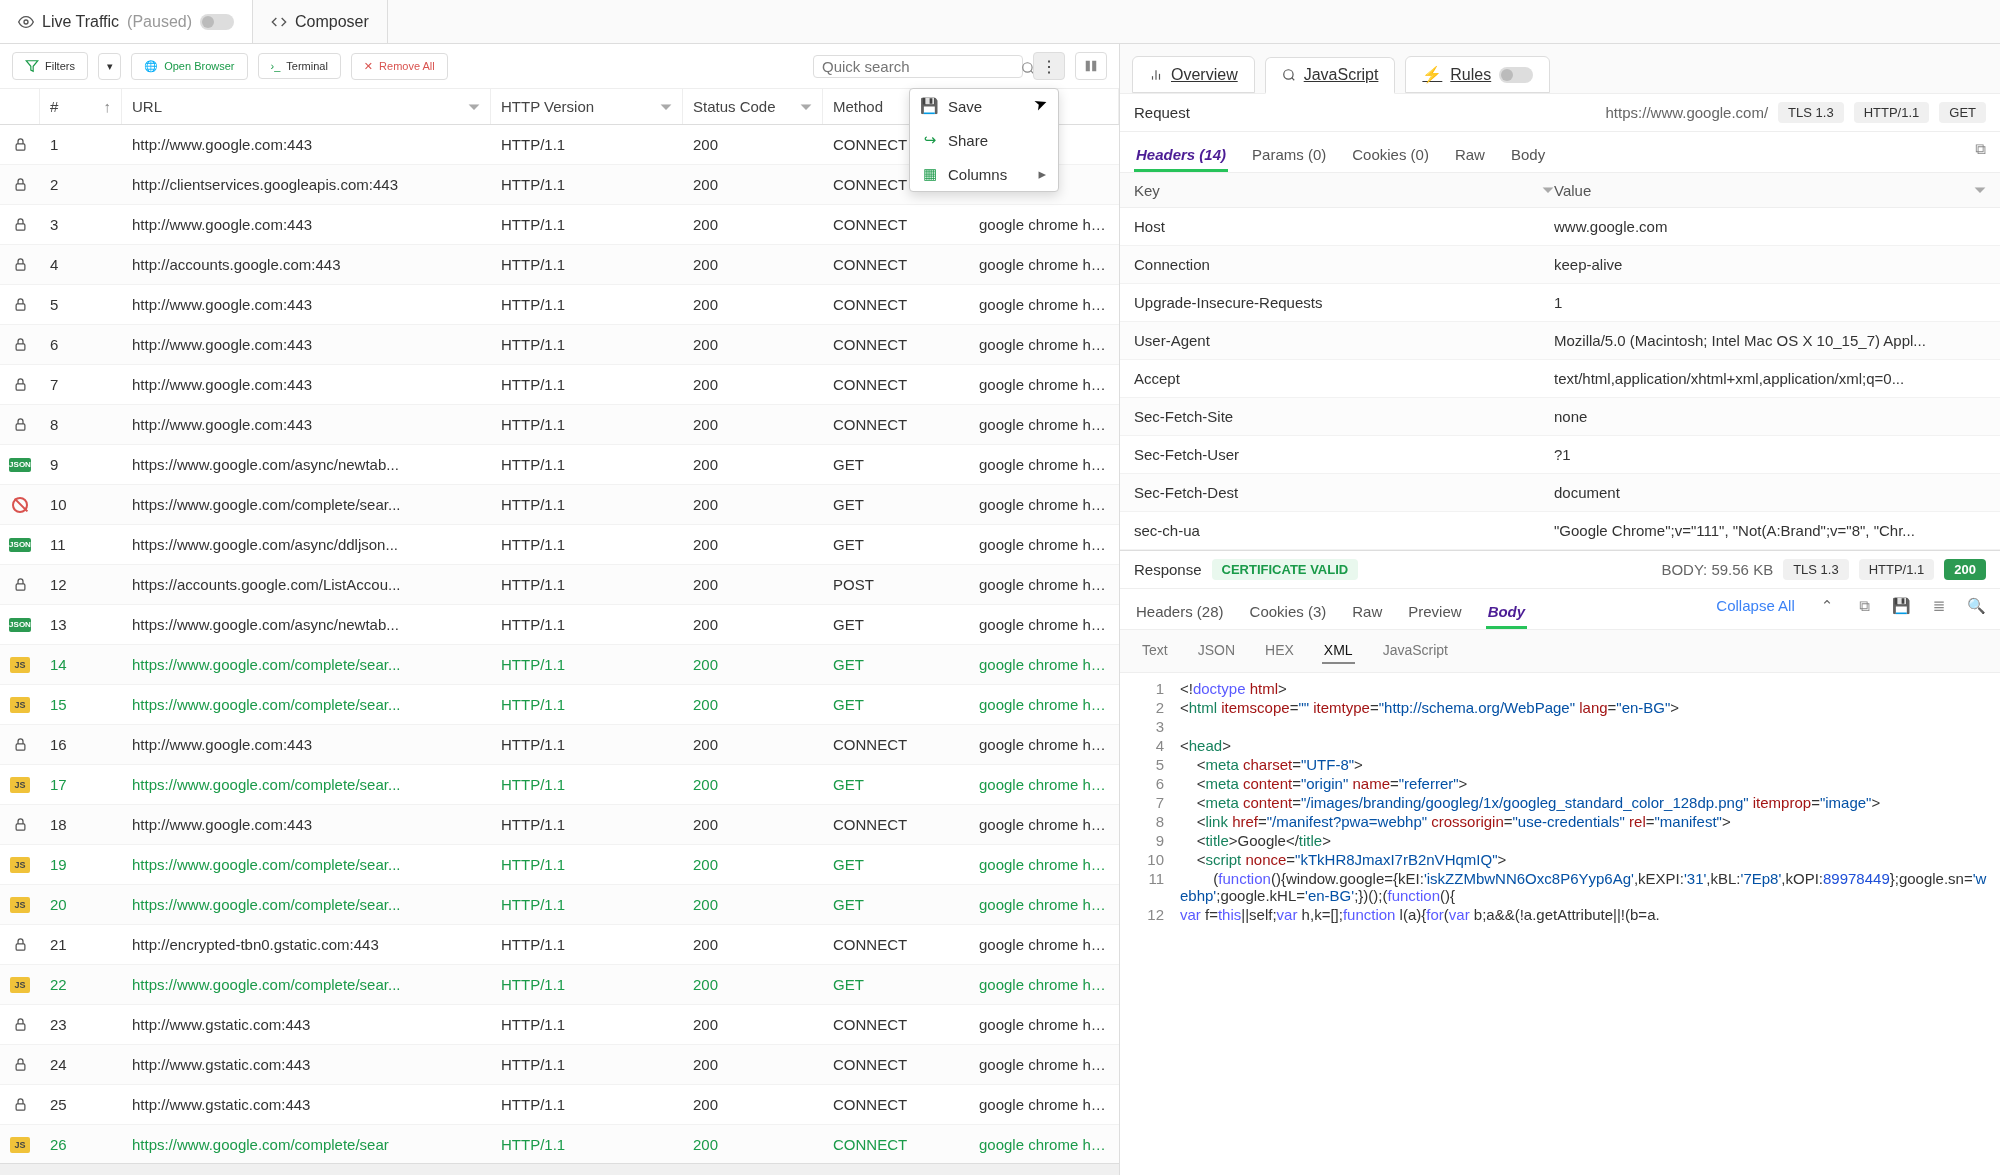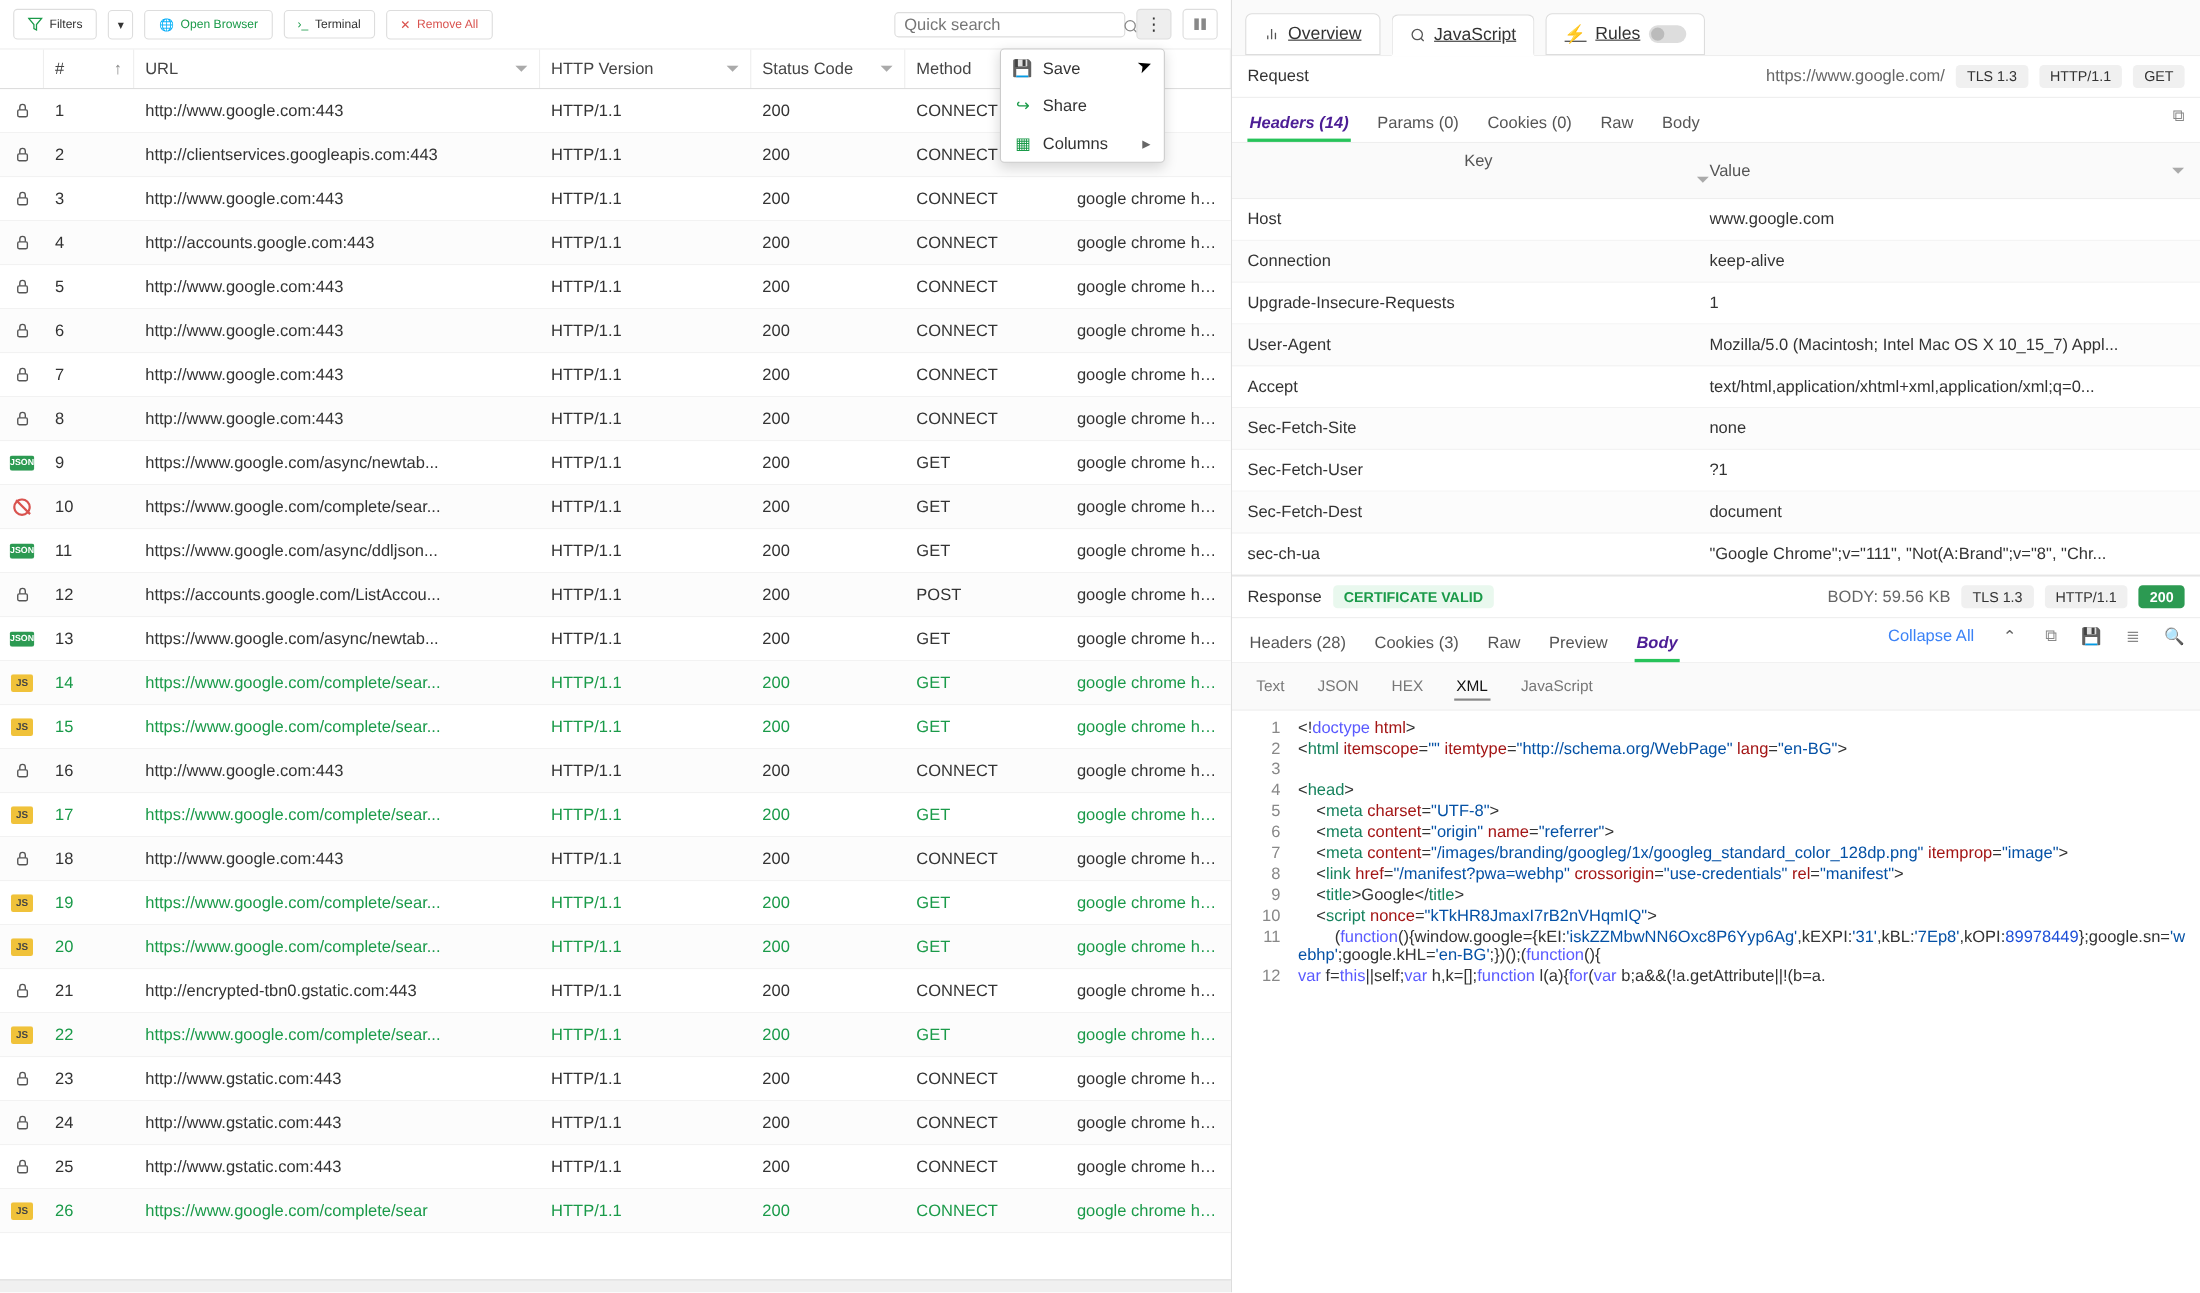--- a/index.html
+++ b/index.html
@@ -55,21 +55,21 @@
 .rt-tab.active { border-bottom:2px solid #fff; position:relative; top:1px; }
 .info-row { display:flex; align-items:center; padding:8px 14px; border-bottom:1px solid #eee; font-size:15px; gap:10px; }
 .pill { padding:3px 10px; background:#f0f0f0; border-radius:4px; font-size:13px; }
 .pill.green { background:#2c9a52; color:#fff; font-weight:600; }
 .url-val { color:#666; }
 .sub-tabs { display:flex; gap:22px; padding:8px 14px 0; border-bottom:1px solid #eee; font-size:15px; }
 .sub-tab { padding:6px 2px; cursor:pointer; color:#555; }
 .sub-tab.active { font-weight:600; color:#4c1d95; border-bottom:3px solid #27c35a;font-style:italic; }
 .copy-icon { margin-left:auto; color:#888; cursor:pointer; }
 .kv-head { display:flex; padding:8px 14px; border-bottom:1px solid #eee; background:#fafafa; font-size:15px; color:#555; }
-.kv-head .k { width:420px; display:flex; align-items:center;flex-direction:column; }
+.kv-head .k { width:420px; display:flex; align-items:center; }
 .kv-head .v { flex:1; display:flex; align-items:center; }
 .kv-row { display:flex; padding:10px 14px; border-bottom:1px solid #f2f2f2; font-size:15px; }
 .kv-row:nth-child(even) { background:#fcfcfc; }
 .kv-row .k { width:420px; }
 .kv-row .v { flex:1; overflow:hidden; white-space:nowrap; text-overflow:ellipsis; }
 .resp-section { border-top:1px solid #ddd; display:flex; flex-direction:column; flex:1; min-height:0; }
 .fmt-tabs { display:flex; gap:26px; padding:8px 20px; font-size:14px; color:#777; background:#fafafa; border-bottom:1px solid #eee; }
 .fmt-tab { cursor:pointer; padding:4px 2px; }
 .fmt-tab.active { color:#111; border-bottom:2px solid #888; }
 .collapse-lbl { color:#3b82f6; }
@@ -82,20 +82,42 @@
 .t-str { color:#0451a5; }
 .t-kw { color:#5a5aff; }
 .t-num { color:#1d4ed8; }
 .bottom-scroll { height:12px; background:#f0f0f0; border-top:1px solid #ddd; }
 svg { display:block; }
 </style>
 </head>
 <body>
 
 <div class="app">
+  <div class="tabs-row">
+    <div class="main-tab active">
+      <span>
+        <svg width="16" height="16" viewBox="0 0 24 24" fill="none" stroke="#555" stroke-width="2">
+            <path d="M1 12s4-8 11-8 11 8 11 8-4 8-11 8-11-8-11-8z"></path>
+            <circle cx="12" cy="12" r="3"></circle>
+          </svg>
+      </span>
+      <span>Live Traffic</span>
+      <span class="paused">(Paused)</span>
+      <span class="dot-toggle"></span>
+    </div>
+    <div class="main-tab">
+      <span>
+        <svg width="16" height="16" viewBox="0 0 24 24" fill="none" stroke="#555" stroke-width="2">
+            <polyline points="16 18 22 12 16 6"></polyline>
+            <polyline points="8 6 2 12 8 18"></polyline>
+          </svg>
+      </span>
+      <span>Composer</span>
+    </div>
+  </div>
 
   <div class="content">
 
     <div class="left-pane">
       <div class="toolbar">
         <div class="btn">
           <span>
               <svg width="14" height="14" viewBox="0 0 24 24" fill="none" stroke="#1a9a49" stroke-width="2">
                 <polygon points="22 3 2 3 10 12.46 10 19 14 21 14 12.46 22 3"></polygon>
               </svg>

